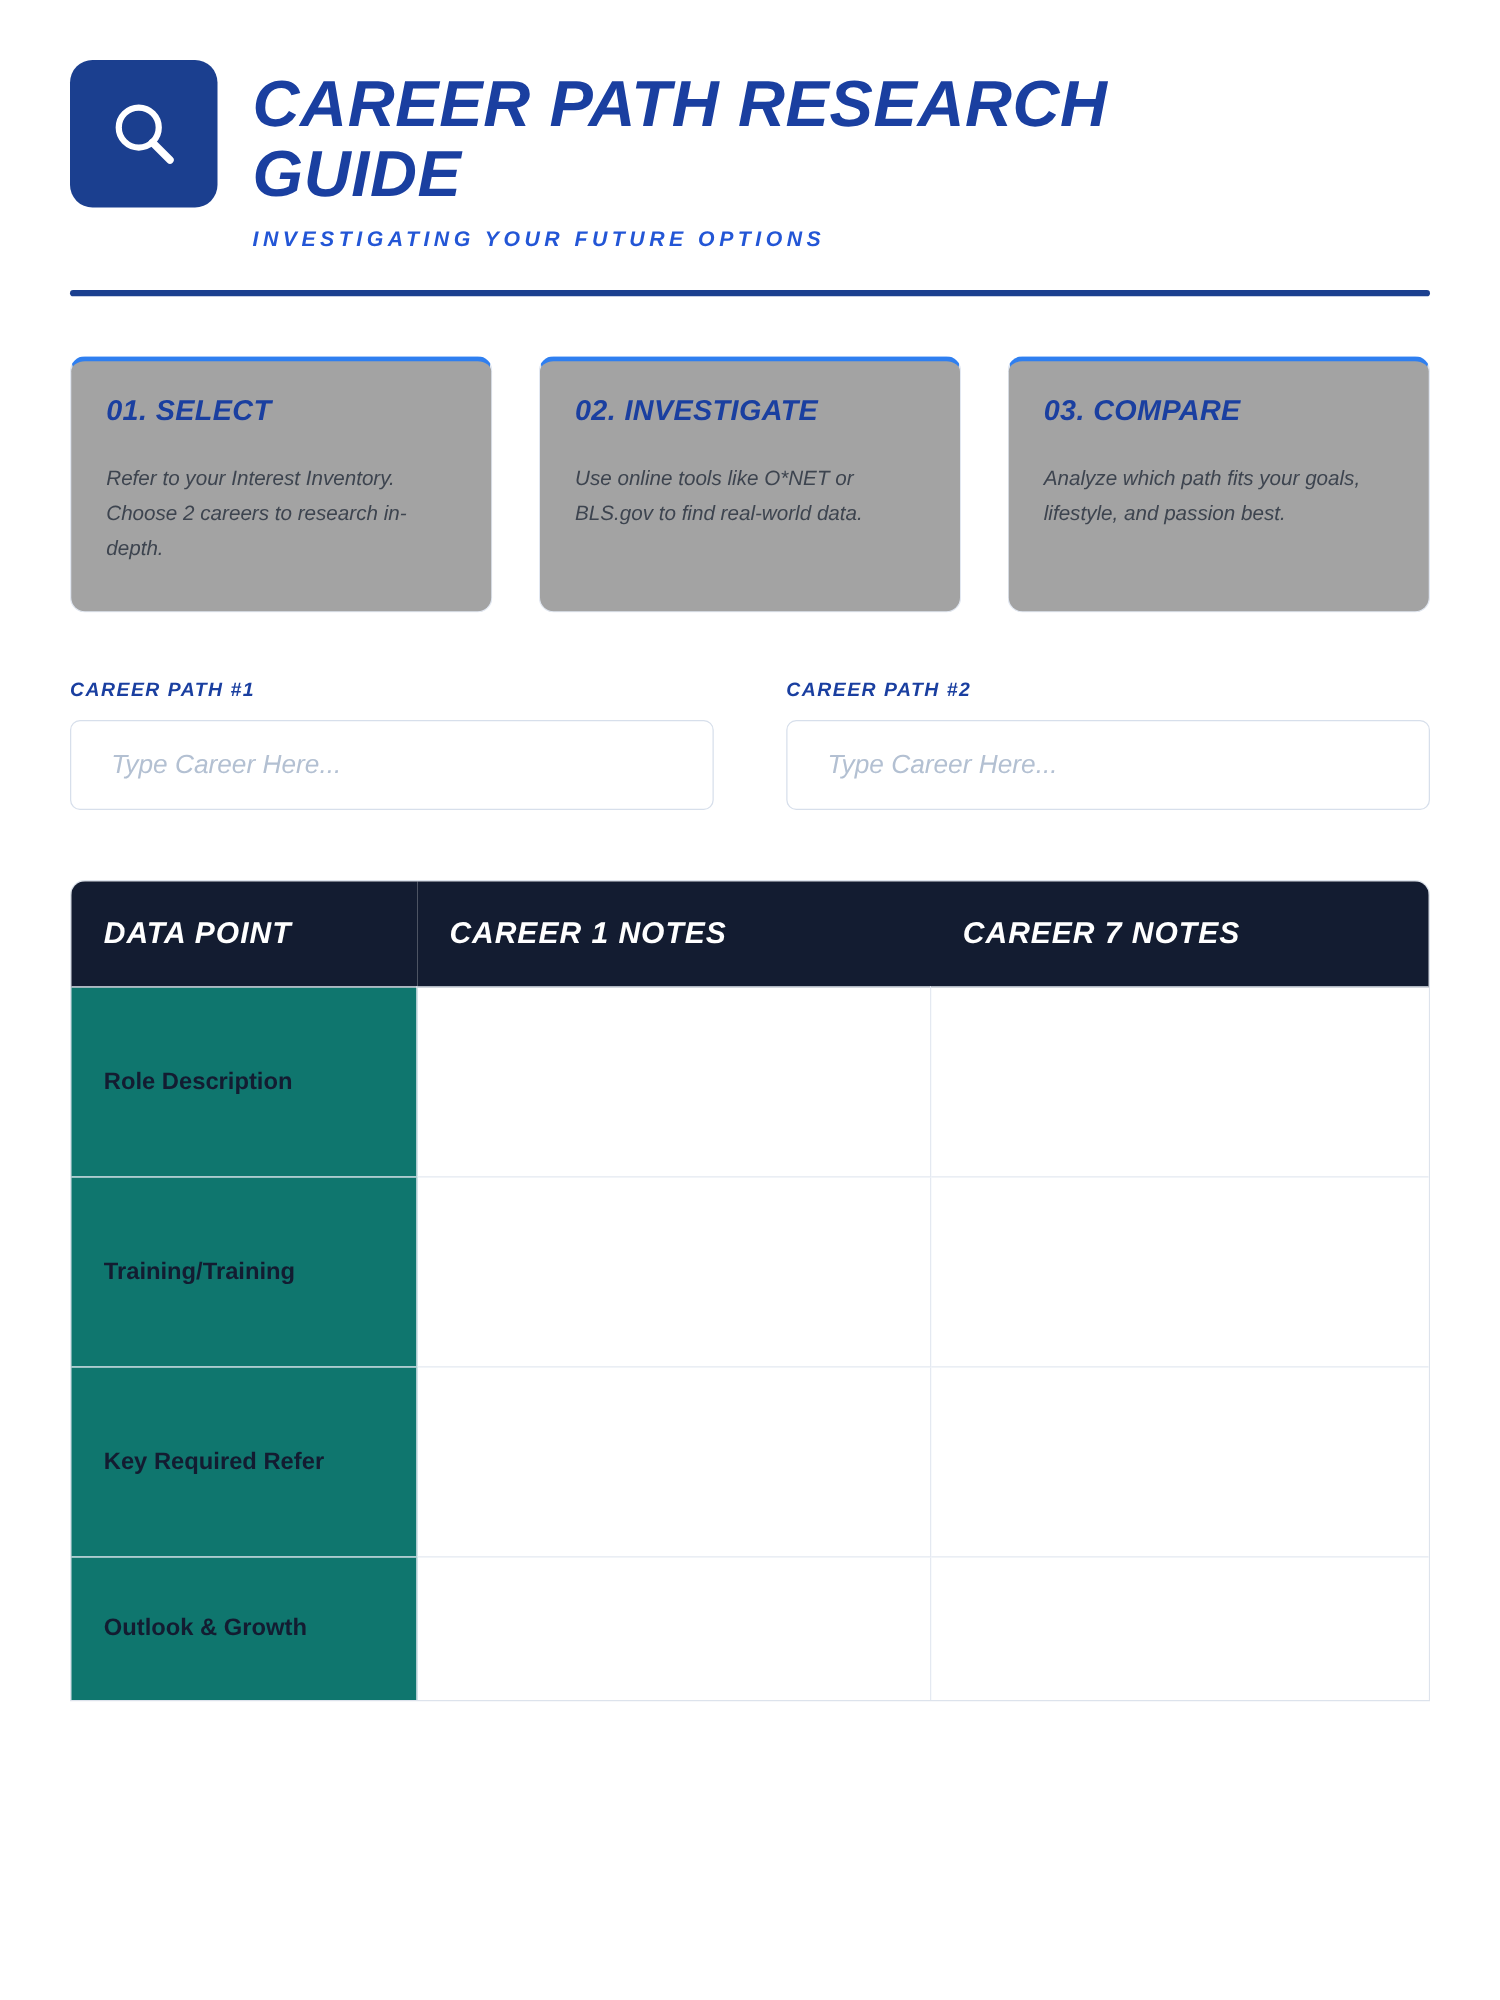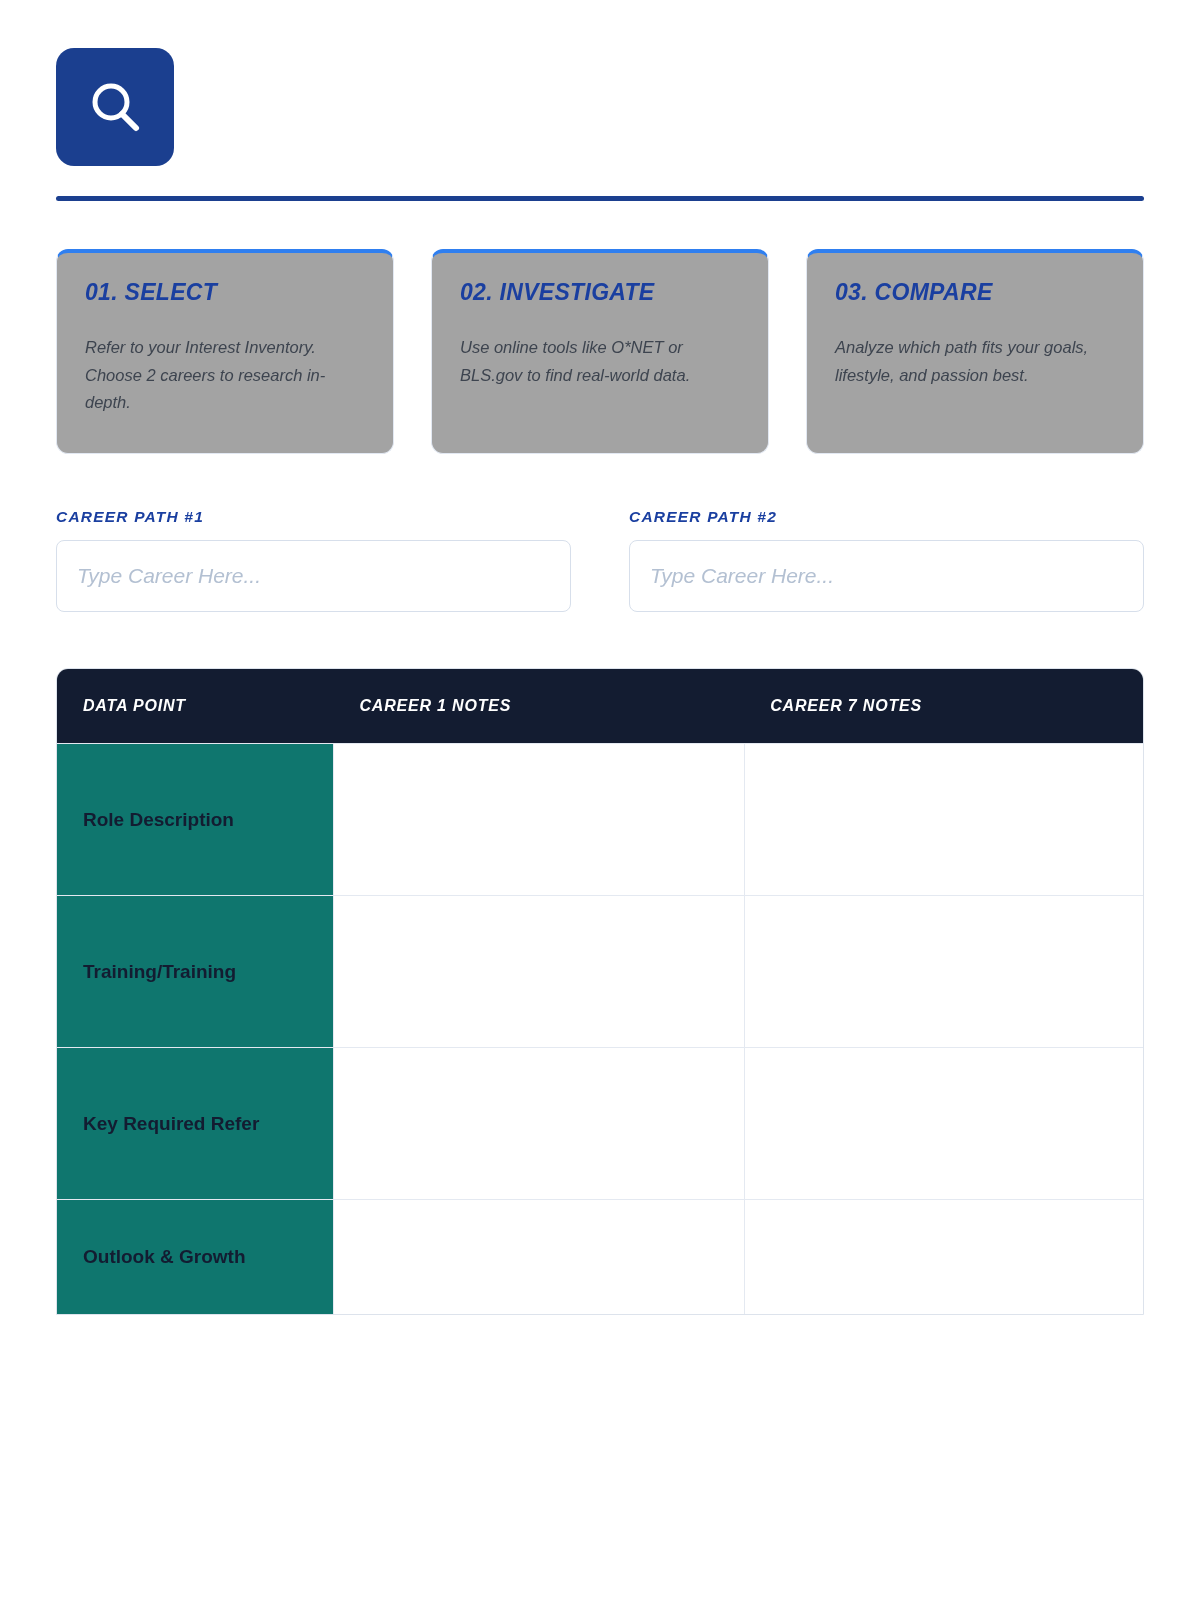--- a/index.html
+++ b/index.html
@@ -119,21 +119,21 @@
     letter-spacing: 1.2px;
   }
 
   .career-input {
     margin-top: 14px;
     width: 100%;
     height: 72px;
     border: 1px solid #d7dfeb;
     border-radius: 8px;
     background: #ffffff;
-    padding: 0 20px;
+    padding: 0 32px;
     font-family: "Liberation Sans", sans-serif;
     font-size: 21px;
     font-style: italic;
     color: #2b3340;
   }
 
   .career-input::placeholder {
     color: #b3c0d2;
     font-style: italic;
   }
@@ -149,21 +149,21 @@
   table {
     width: 100%;
     border-collapse: collapse;
     table-layout: fixed;
   }
 
   thead th {
     background: #131c31;
     color: #ffffff;
     text-align: left;
-    font-size: 16px;
+    font-size: 24px;
     font-weight: bold;
     font-style: italic;
     letter-spacing: 0.8px;
     padding: 28px 26px;
   }
 
   thead th.c0 { width: 276px; }
   thead th.c1 { width: 410px; }
   thead th.c2 { width: 398px; }
 
@@ -194,20 +194,24 @@
 
 <div class="page">
 
   <div class="header">
     <div class="logo-badge">
       <svg width="62" height="62" viewBox="0 0 62 62" aria-hidden="true">
         <circle cx="27" cy="26" r="16" fill="none" stroke="#ffffff" stroke-width="5"></circle>
         <line x1="38" y1="38" x2="52" y2="52" stroke="#ffffff" stroke-width="6" stroke-linecap="round"></line>
       </svg>
     </div>
+    <div class="header-text">
+      <div class="main-title">CAREER PATH RESEARCH GUIDE</div>
+      <div class="sub-title">INVESTIGATING YOUR FUTURE OPTIONS</div>
+    </div>
   </div>
   <div class="header-rule"></div>
 
   <div class="steps">
     <div class="step-card">
       <div class="step-title">01. SELECT</div>
       <div class="step-desc">Refer to your Interest Inventory. Choose 2 careers to research in-depth.</div>
     </div>
     <div class="step-card">
       <div class="step-title">02. INVESTIGATE</div>

